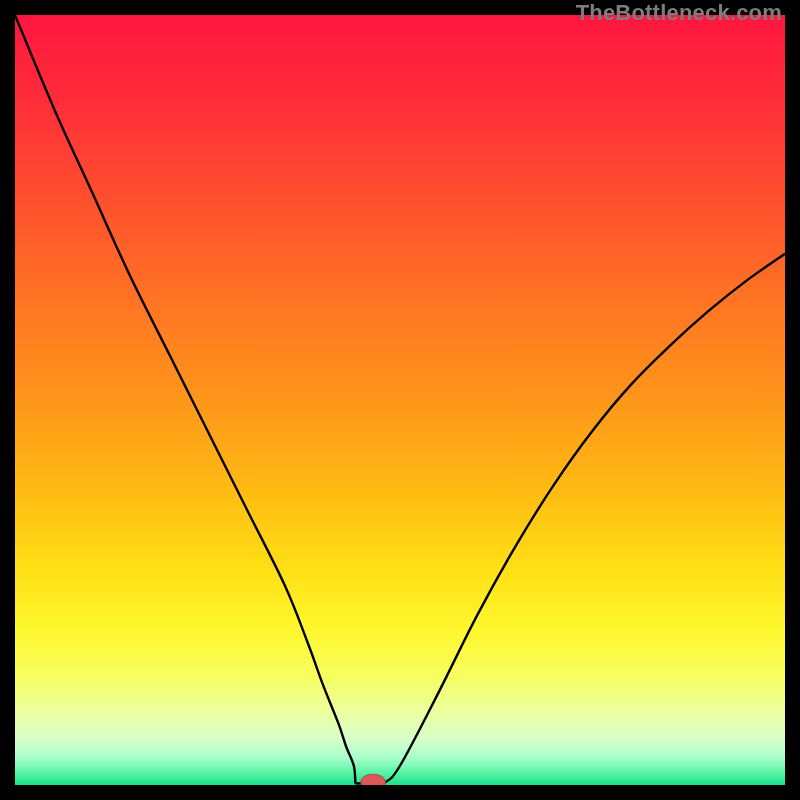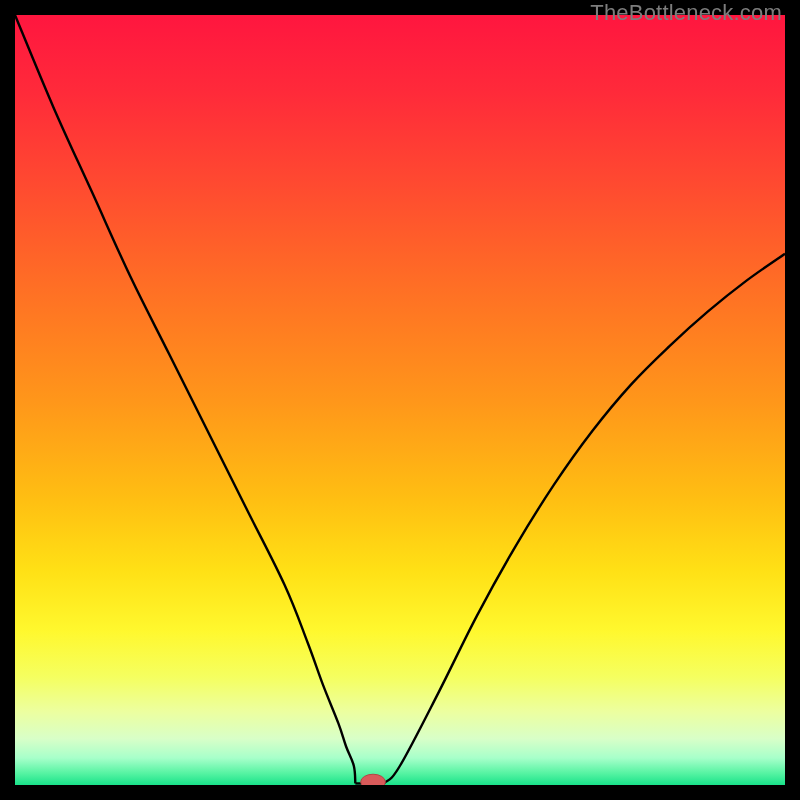--- a/index.html
+++ b/index.html
@@ -25,21 +25,21 @@
     top: 0;
     width: 770px;
     height: 770px;
   }
   .watermark {
     position: absolute;
     top: 0px;
     right: 18px;
     color: #7d7d7d;
     font-size: 22px;
-    font-weight: 400;
+    font-weight: 700;
     letter-spacing: 0.2px;
     z-index: 20;
     user-select: none;
   }
   svg { display: block; }
 </style>
 </head>
 <body>
 
 <div class="frame">

